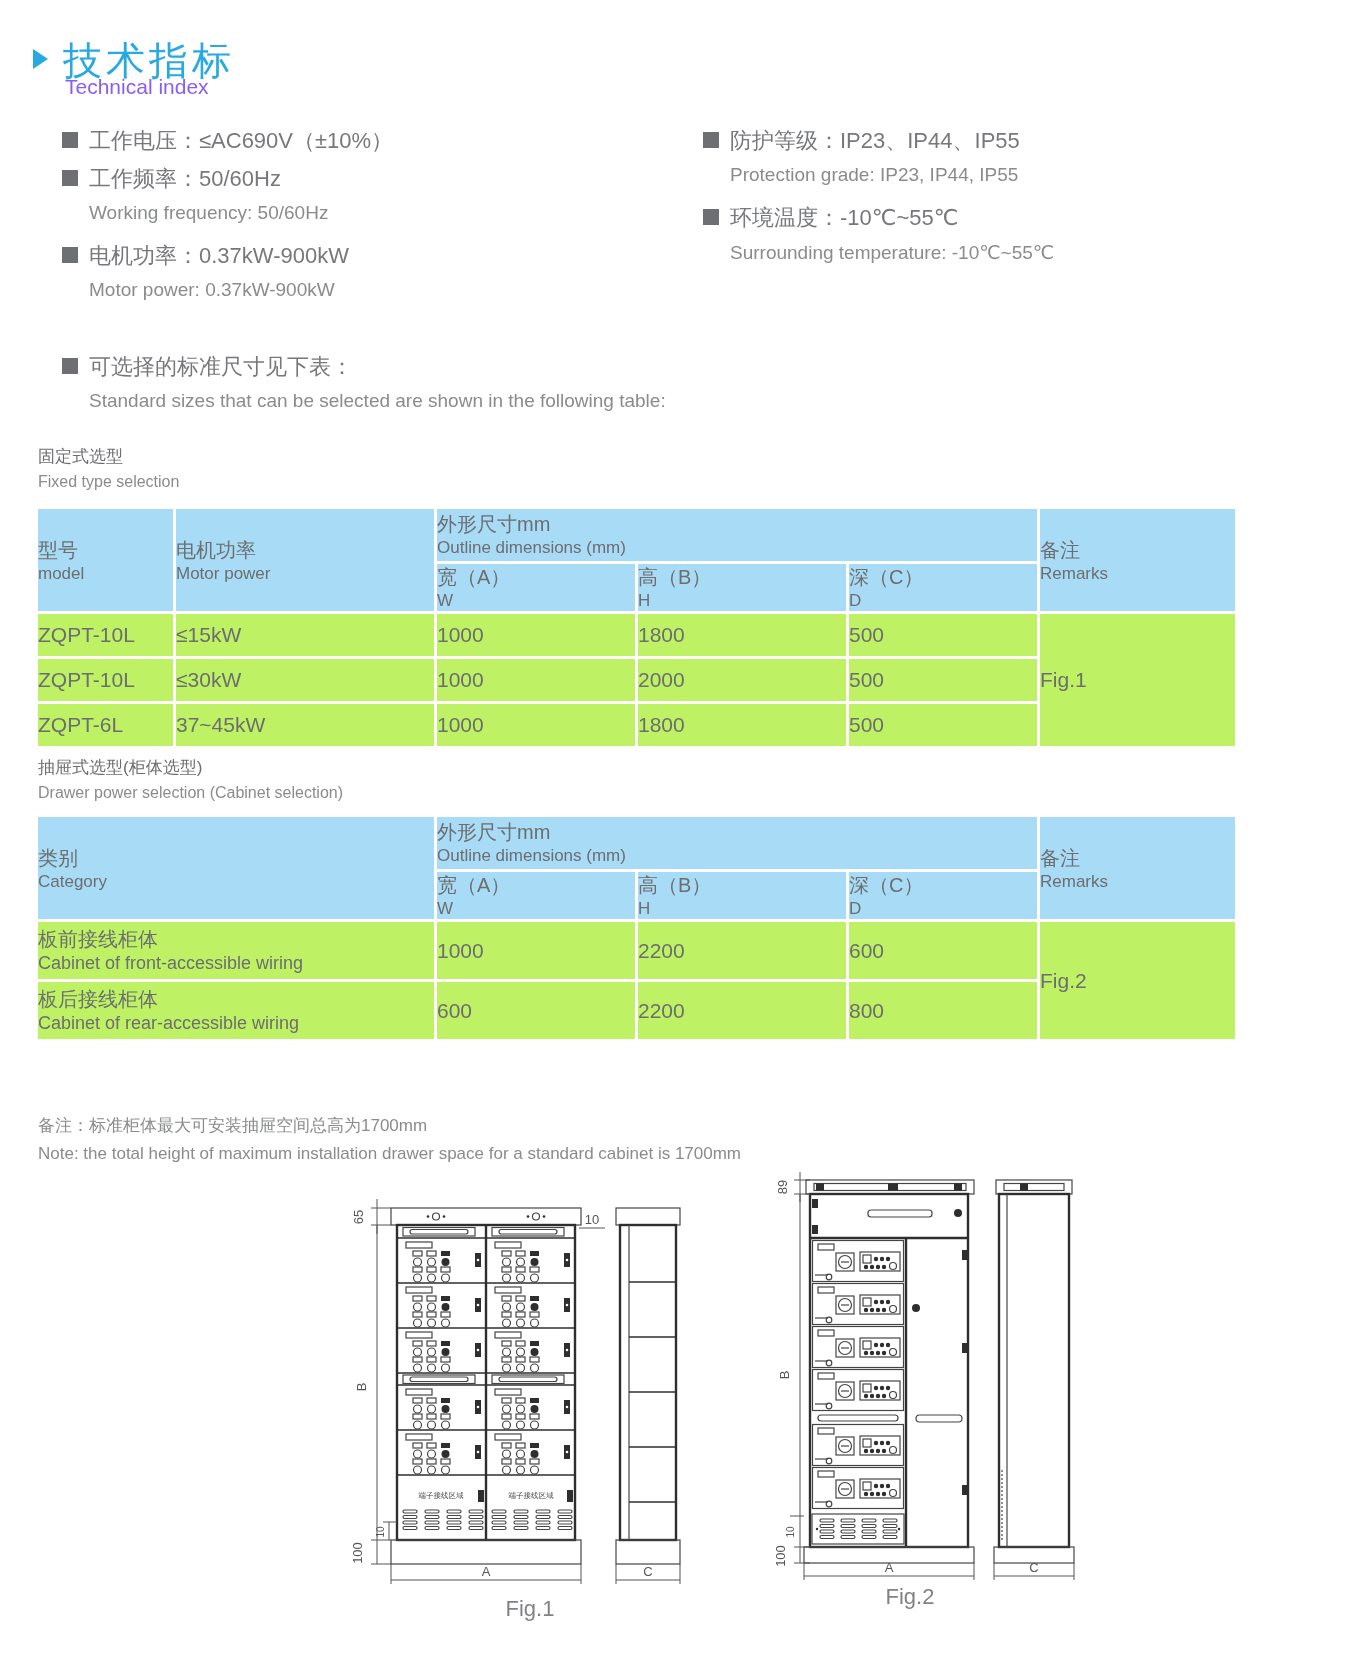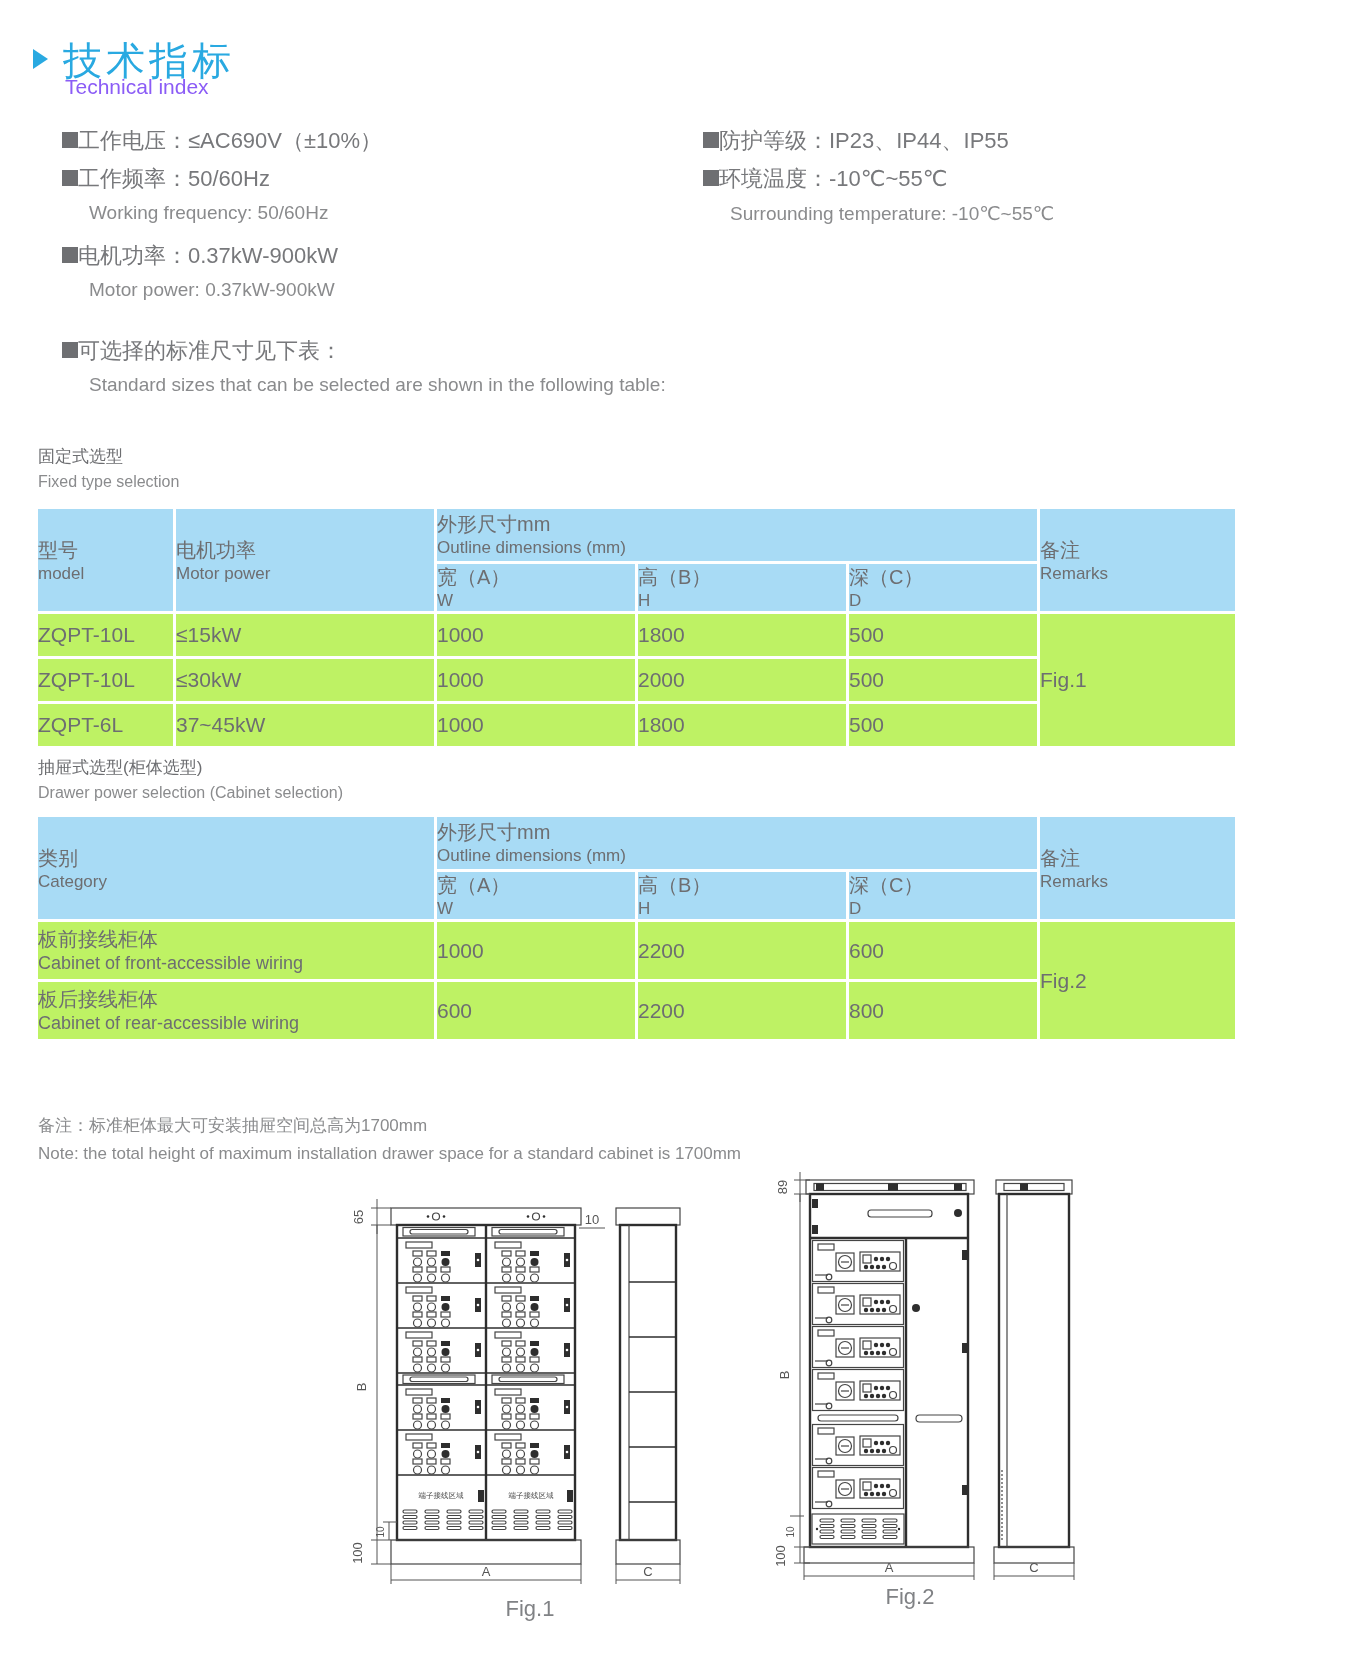--- a/index.html
+++ b/index.html
@@ -9,21 +9,21 @@
   .abs{position:absolute}
 
   
   .hdr-tri{left:33px;top:49px;width:0;height:0;border-left:15px solid #29a9e1;
            border-top:10px solid transparent;border-bottom:10px solid transparent}
   .title-zh{left:63px;top:34px;font-size:39px;color:#29a9e1;letter-spacing:4px}
   .title-en{left:65px;top:75px;font-size:21px;color:#8b5cf6}
 
   
   .speccol{width:620px}
-  .spec-zh{display:flex;align-items:flex-start;font-size:22px;color:#77787b;margin-bottom:8px}
+  .spec-zh{display:flex;align-items:flex-start;gap:11px;font-size:22px;color:#77787b;margin-bottom:8px}
   .sq{width:16px;height:16px;background:#6e6f72;flex:none;margin-top:6px}
   .spec-en{margin-left:27px;font-size:19px;color:#8a8b8d;margin-bottom:17px}
 
   
   .sec-zh{font-size:17px;color:#6d6e71}
   .sec-en{font-size:16px;color:#8a8b8d}
   .note{font-size:17px;color:#8a8b8d}
 
   
   table.spec-table{border-collapse:separate;border-spacing:3px;table-layout:fixed;width:1194px}
@@ -72,28 +72,29 @@
     <span>电机功率：0.37kW-900kW</span>
   </div>
   <div class="spec-en">Motor power: 0.37kW-900kW</div>
 </div>
 
 <div class="abs speccol" style="left:703px;top:126px">
   <div class="spec-zh">
     <span class="sq"></span>
     <span>防护等级：IP23、IP44、IP55</span>
   </div>
+  <div class="spec-en">Protection grade: IP23, IP44, IP55</div>
   <div class="spec-zh">
     <span class="sq"></span>
     <span>环境温度：-10℃~55℃</span>
   </div>
   <div class="spec-en">Surrounding temperature: -10℃~55℃</div>
 </div>
 
-<div class="abs speccol" style="left:62px;top:336px;width:900px">
+<div class="abs speccol" style="left:62px;top:352px;width:900px">
   <div class="spec-zh">
     <span class="sq"></span>
     <span>可选择的标准尺寸见下表：</span>
   </div>
   <div class="spec-en">Standard sizes that can be selected are shown in the following table:</div>
 </div>
 
 <div class="abs sec-zh" style="left:38px;top:445px">固定式选型</div>
 <div class="abs sec-en" style="left:38px;top:473px">Fixed type selection</div>
 

